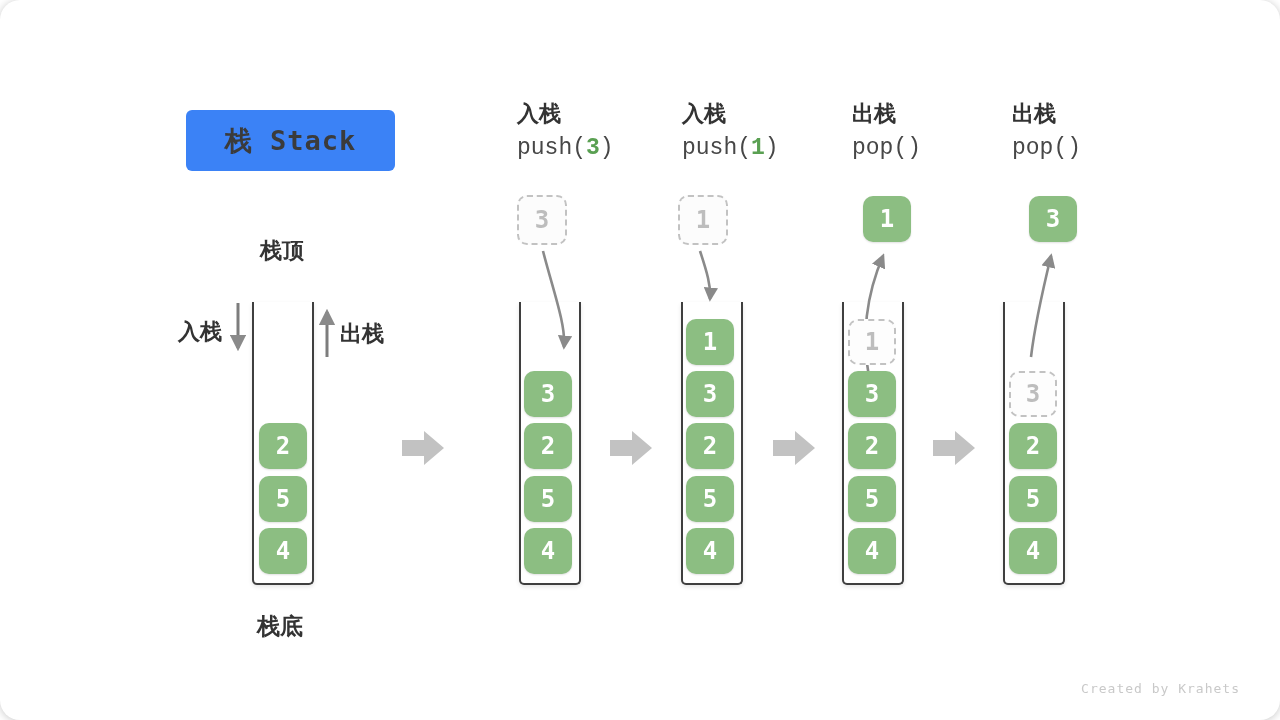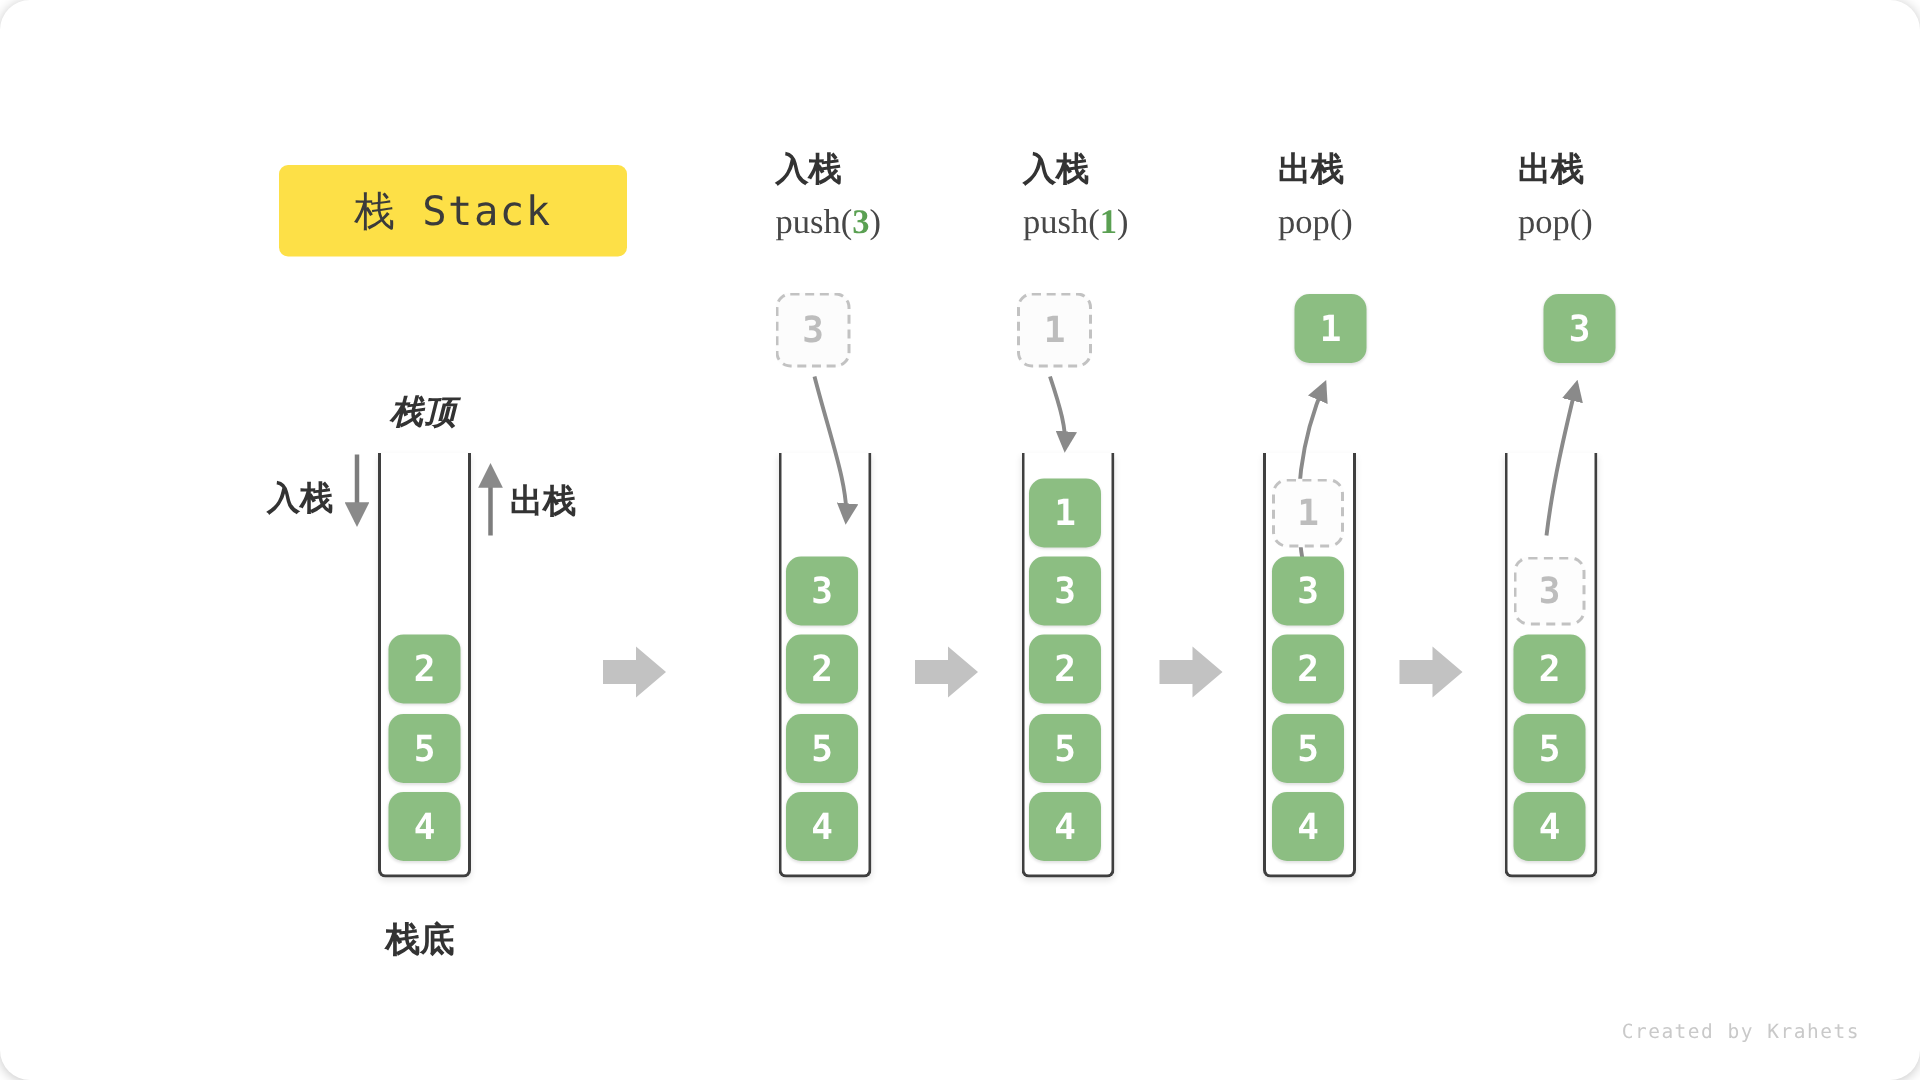--- a/index.html
+++ b/index.html
@@ -11,40 +11,40 @@
     width: 1280px; height: 720px;
     background: #ffffff;
     border-radius: 20px;
     box-shadow: 0 1px 8px rgba(0,0,0,0.22);
     overflow: hidden;
   }
 
   
   .title-chip {
     position: absolute; left: 186px; top: 110px;
-    width: 232px; height: 61px;
-    background: #fde047; border-radius: 6px;
+    width: 209px; height: 61px;
+    background: #3b82f6; border-radius: 6px;
     display: flex; align-items: center; justify-content: center;
     font-family: "DejaVu Sans Mono", "Liberation Mono", monospace;
-    font-size: 27px; font-weight: 400; color: #3b3b3b;
+    font-size: 27px; font-weight: 700; color: #3b3b3b;
     letter-spacing: 1px;
   }
 
   
   .zh-label {
     position: absolute;
     font-size: 22px; font-weight: 700; color: #333333;
     white-space: nowrap;
   }
 
   
   .op { position: absolute; top: 98px; }
   .op-zh { font-size: 22px; font-weight: 700; color: #333333; line-height: 32px; }
   .op-code {
-    font-family: Liberation Serif, serif;
+    font-family: Liberation Mono, monospace;
     font-size: 23px; font-weight: 500; color: #474747; line-height: 36px;
   }
   .op-code .arg { color: #5aa052; font-weight: 700; }
 
   
   .stack {
     position: absolute; top: 302px;
     width: 62px; height: 283px;
     border: 2px solid #3f3f3f; border-top: none;
     border-radius: 0 0 5px 5px;
@@ -86,21 +86,21 @@
     font-size: 13px; color: #c9c9c9; letter-spacing: 1px;
   }
 </style>
 </head>
 <body>
 
 <div class="canvas">
 
   <div class="title-chip">栈 Stack</div>
 
-  <div class="zh-label" style="left:260px; top:260px;font-style:italic;">栈顶</div>
+  <div class="zh-label" style="left:260px; top:236px;">栈顶</div>
   <div class="zh-label" style="left:178px; top:317px;">入栈</div>
   <div class="zh-label" style="left:340px; top:319px;">出栈</div>
   <div class="zh-label" style="left:257px; top:611px; font-size:23px;">栈底</div>
 
   <div class="op" style="left:517px;">
     <div class="op-zh">入栈</div>
     <div class="op-code"><span>push(</span><span class="arg">3</span><span>)</span></div>
   </div>
   <div class="op" style="left:682px;">
     <div class="op-zh">入栈</div>

